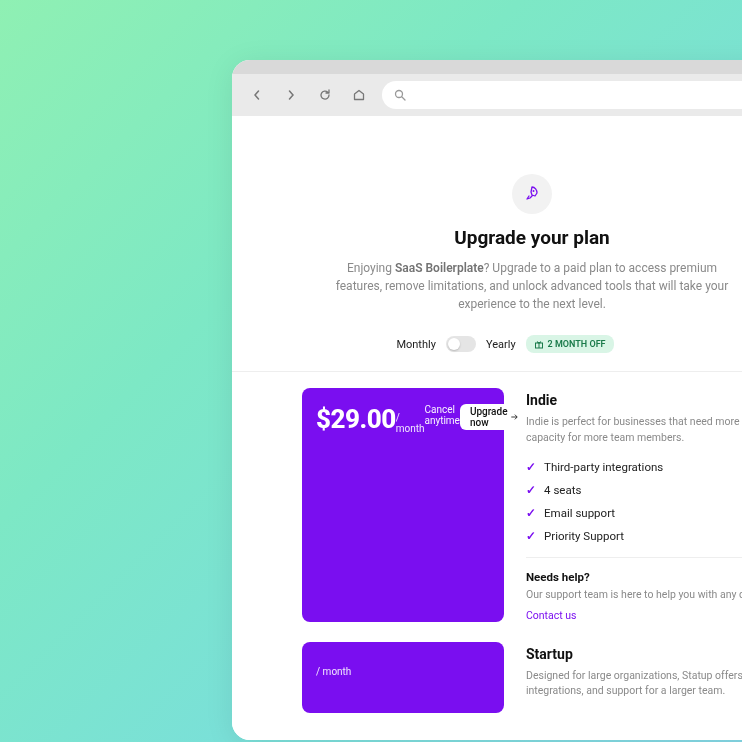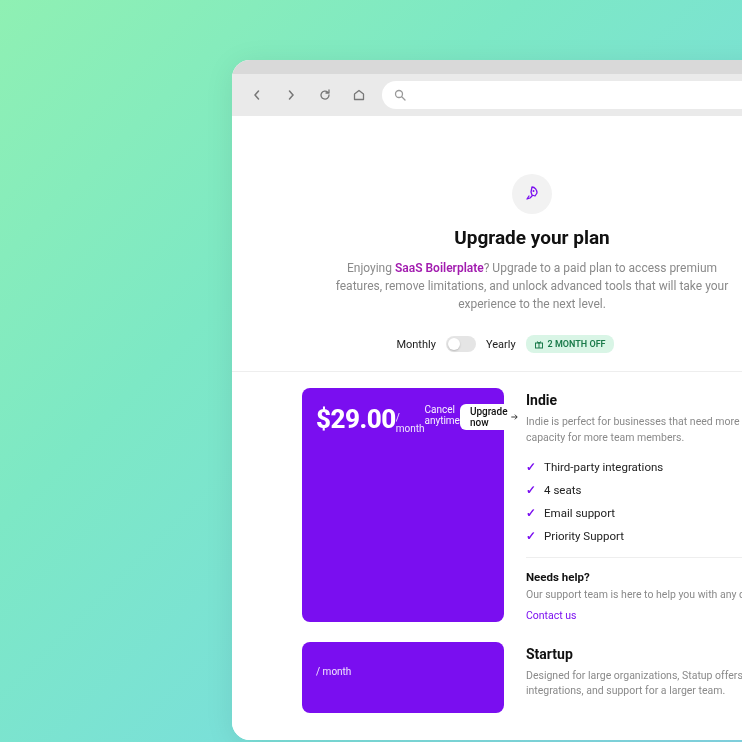--- a/index.html
+++ b/index.html
@@ -66,21 +66,21 @@
   margin-bottom: 10px;
 }
 .page-subtitle {
   text-align: center;
   font-size: 12px;
   color: #8a8a8a;
   line-height: 1.5;
   padding: 0 100px;
   margin-bottom: 22px;
 }
-.page-subtitle .brand { color: #a21caf; font-weight: 600; }
+.page-subtitle .brand { color: #737373; font-weight: 600; }
 .billing-toggle {
   display: flex; align-items: center; justify-content: center;
   gap: 10px;
   font-size: 11px;
   color: #222;
   padding-bottom: 18px;
   border-bottom: 1px solid #eee;
   margin: 0 54px 0 0;
 }
 .toggle-switch {

